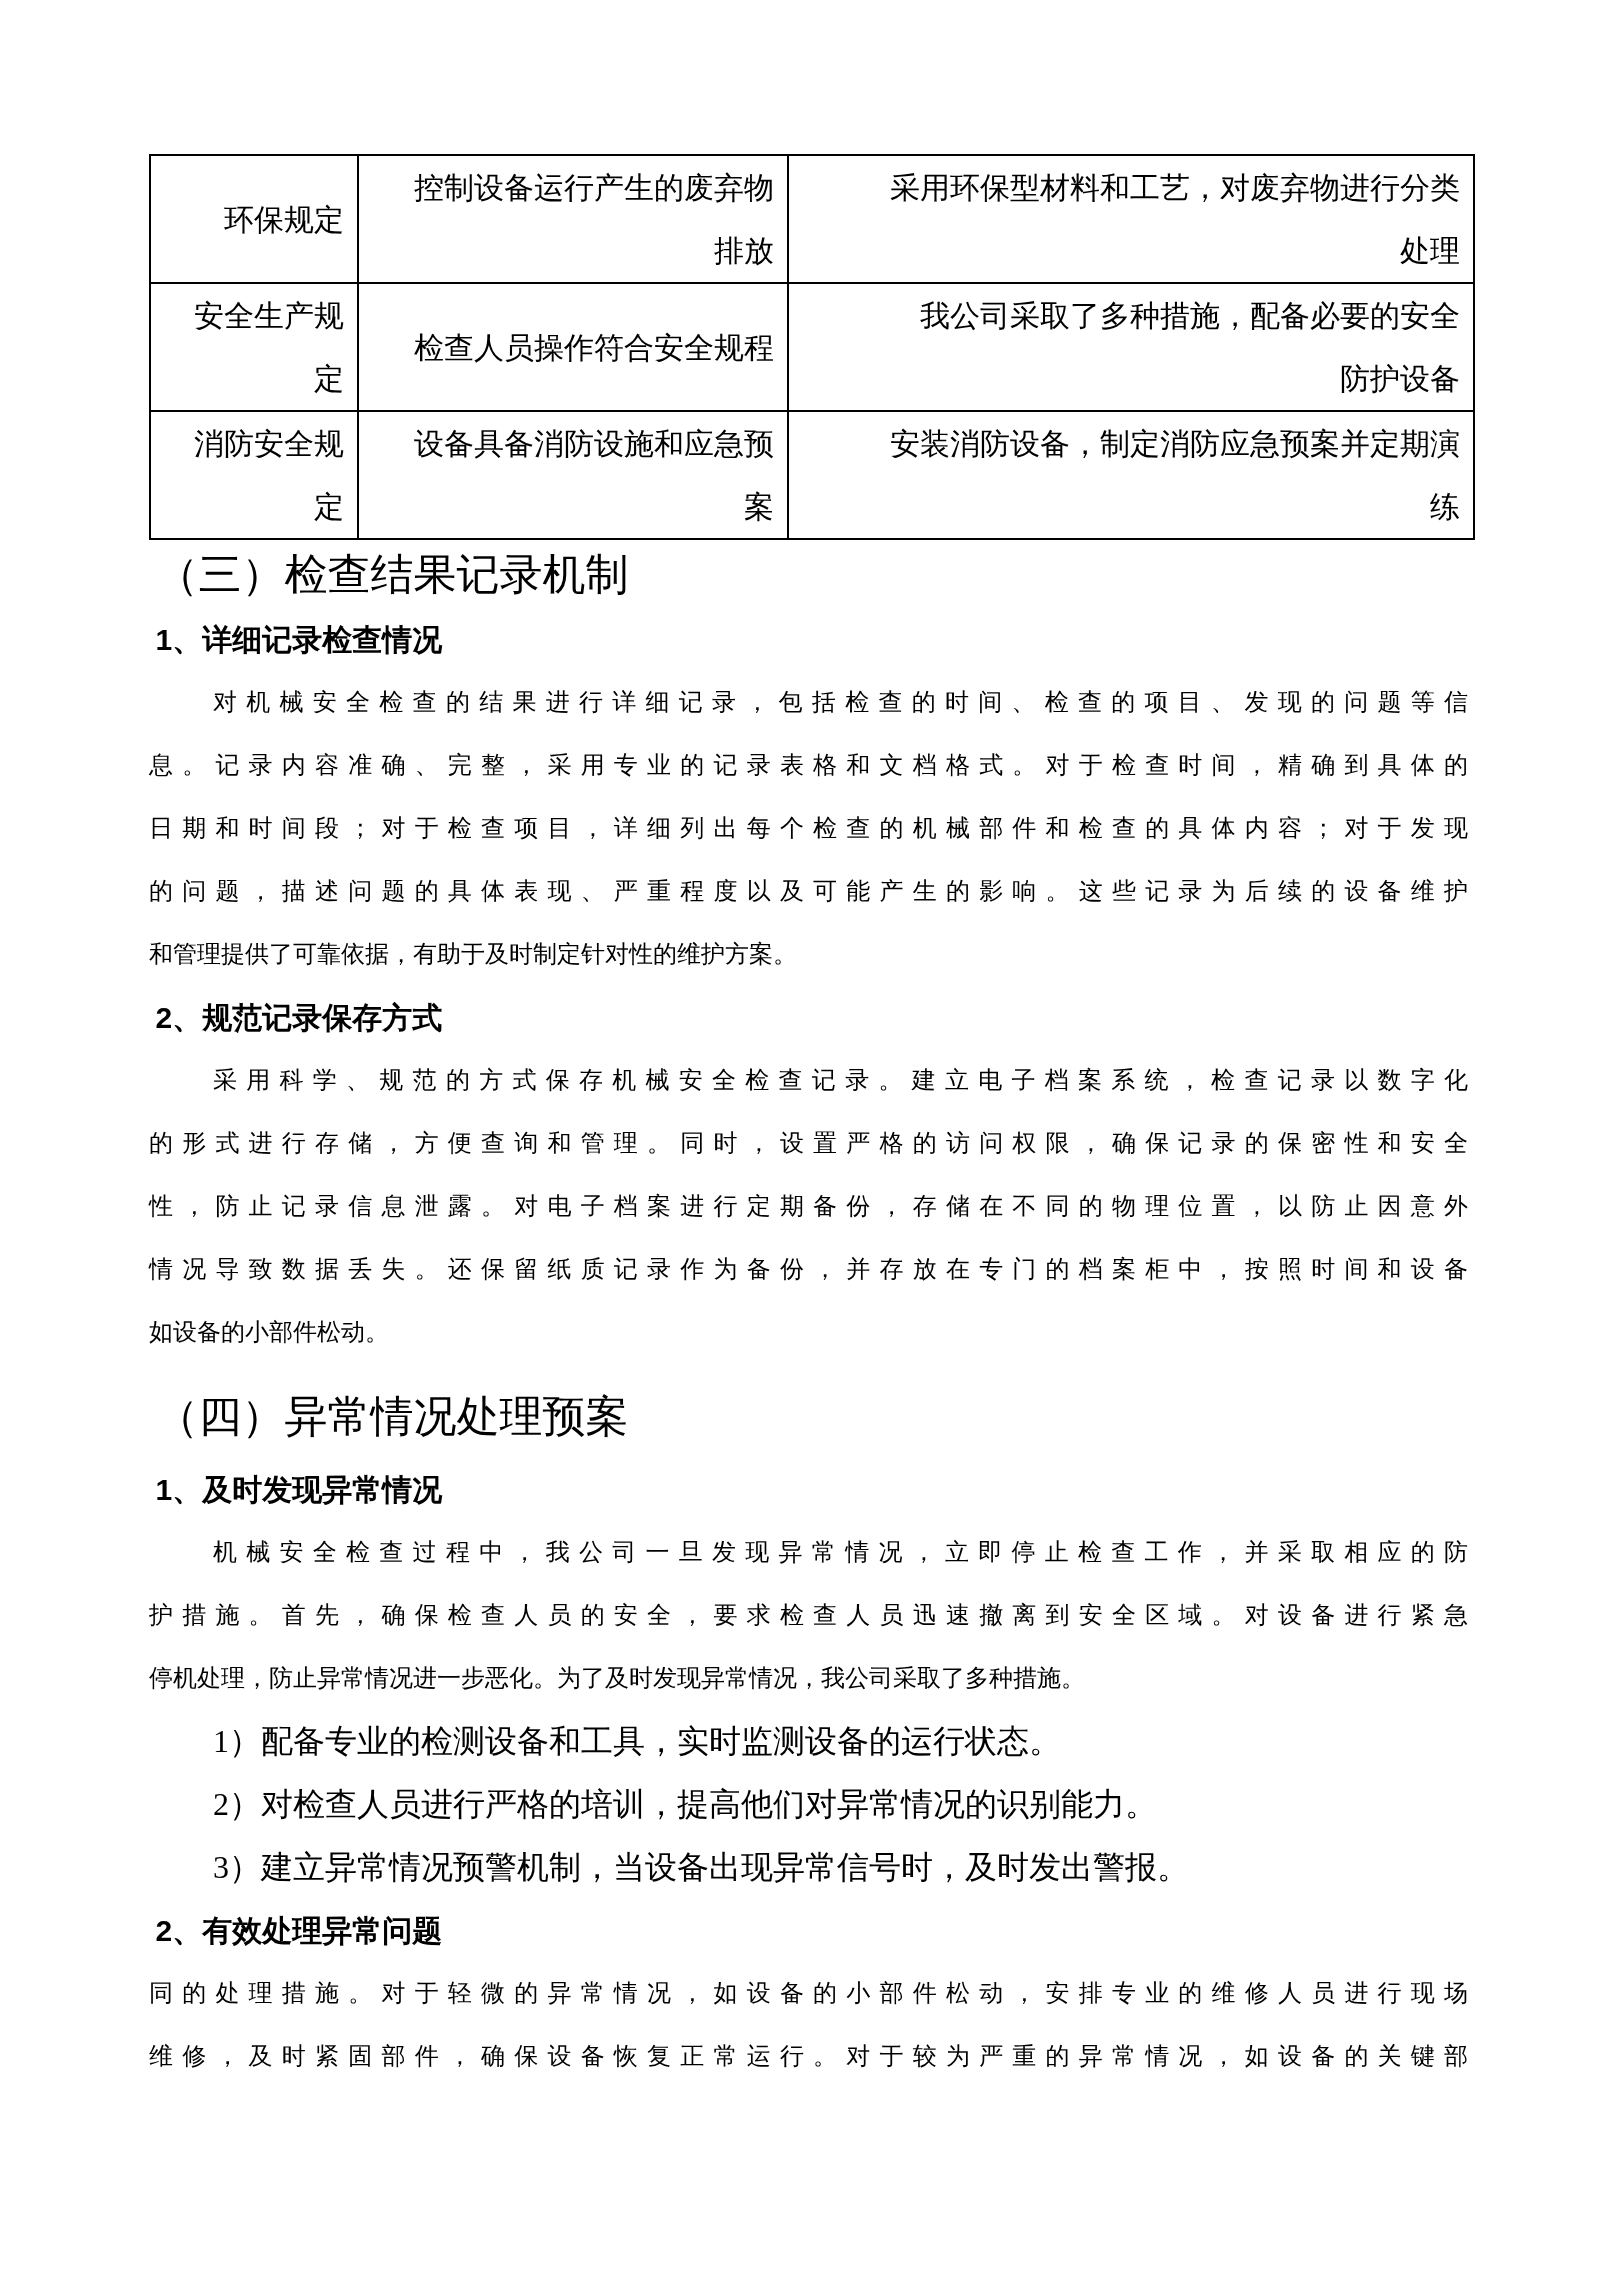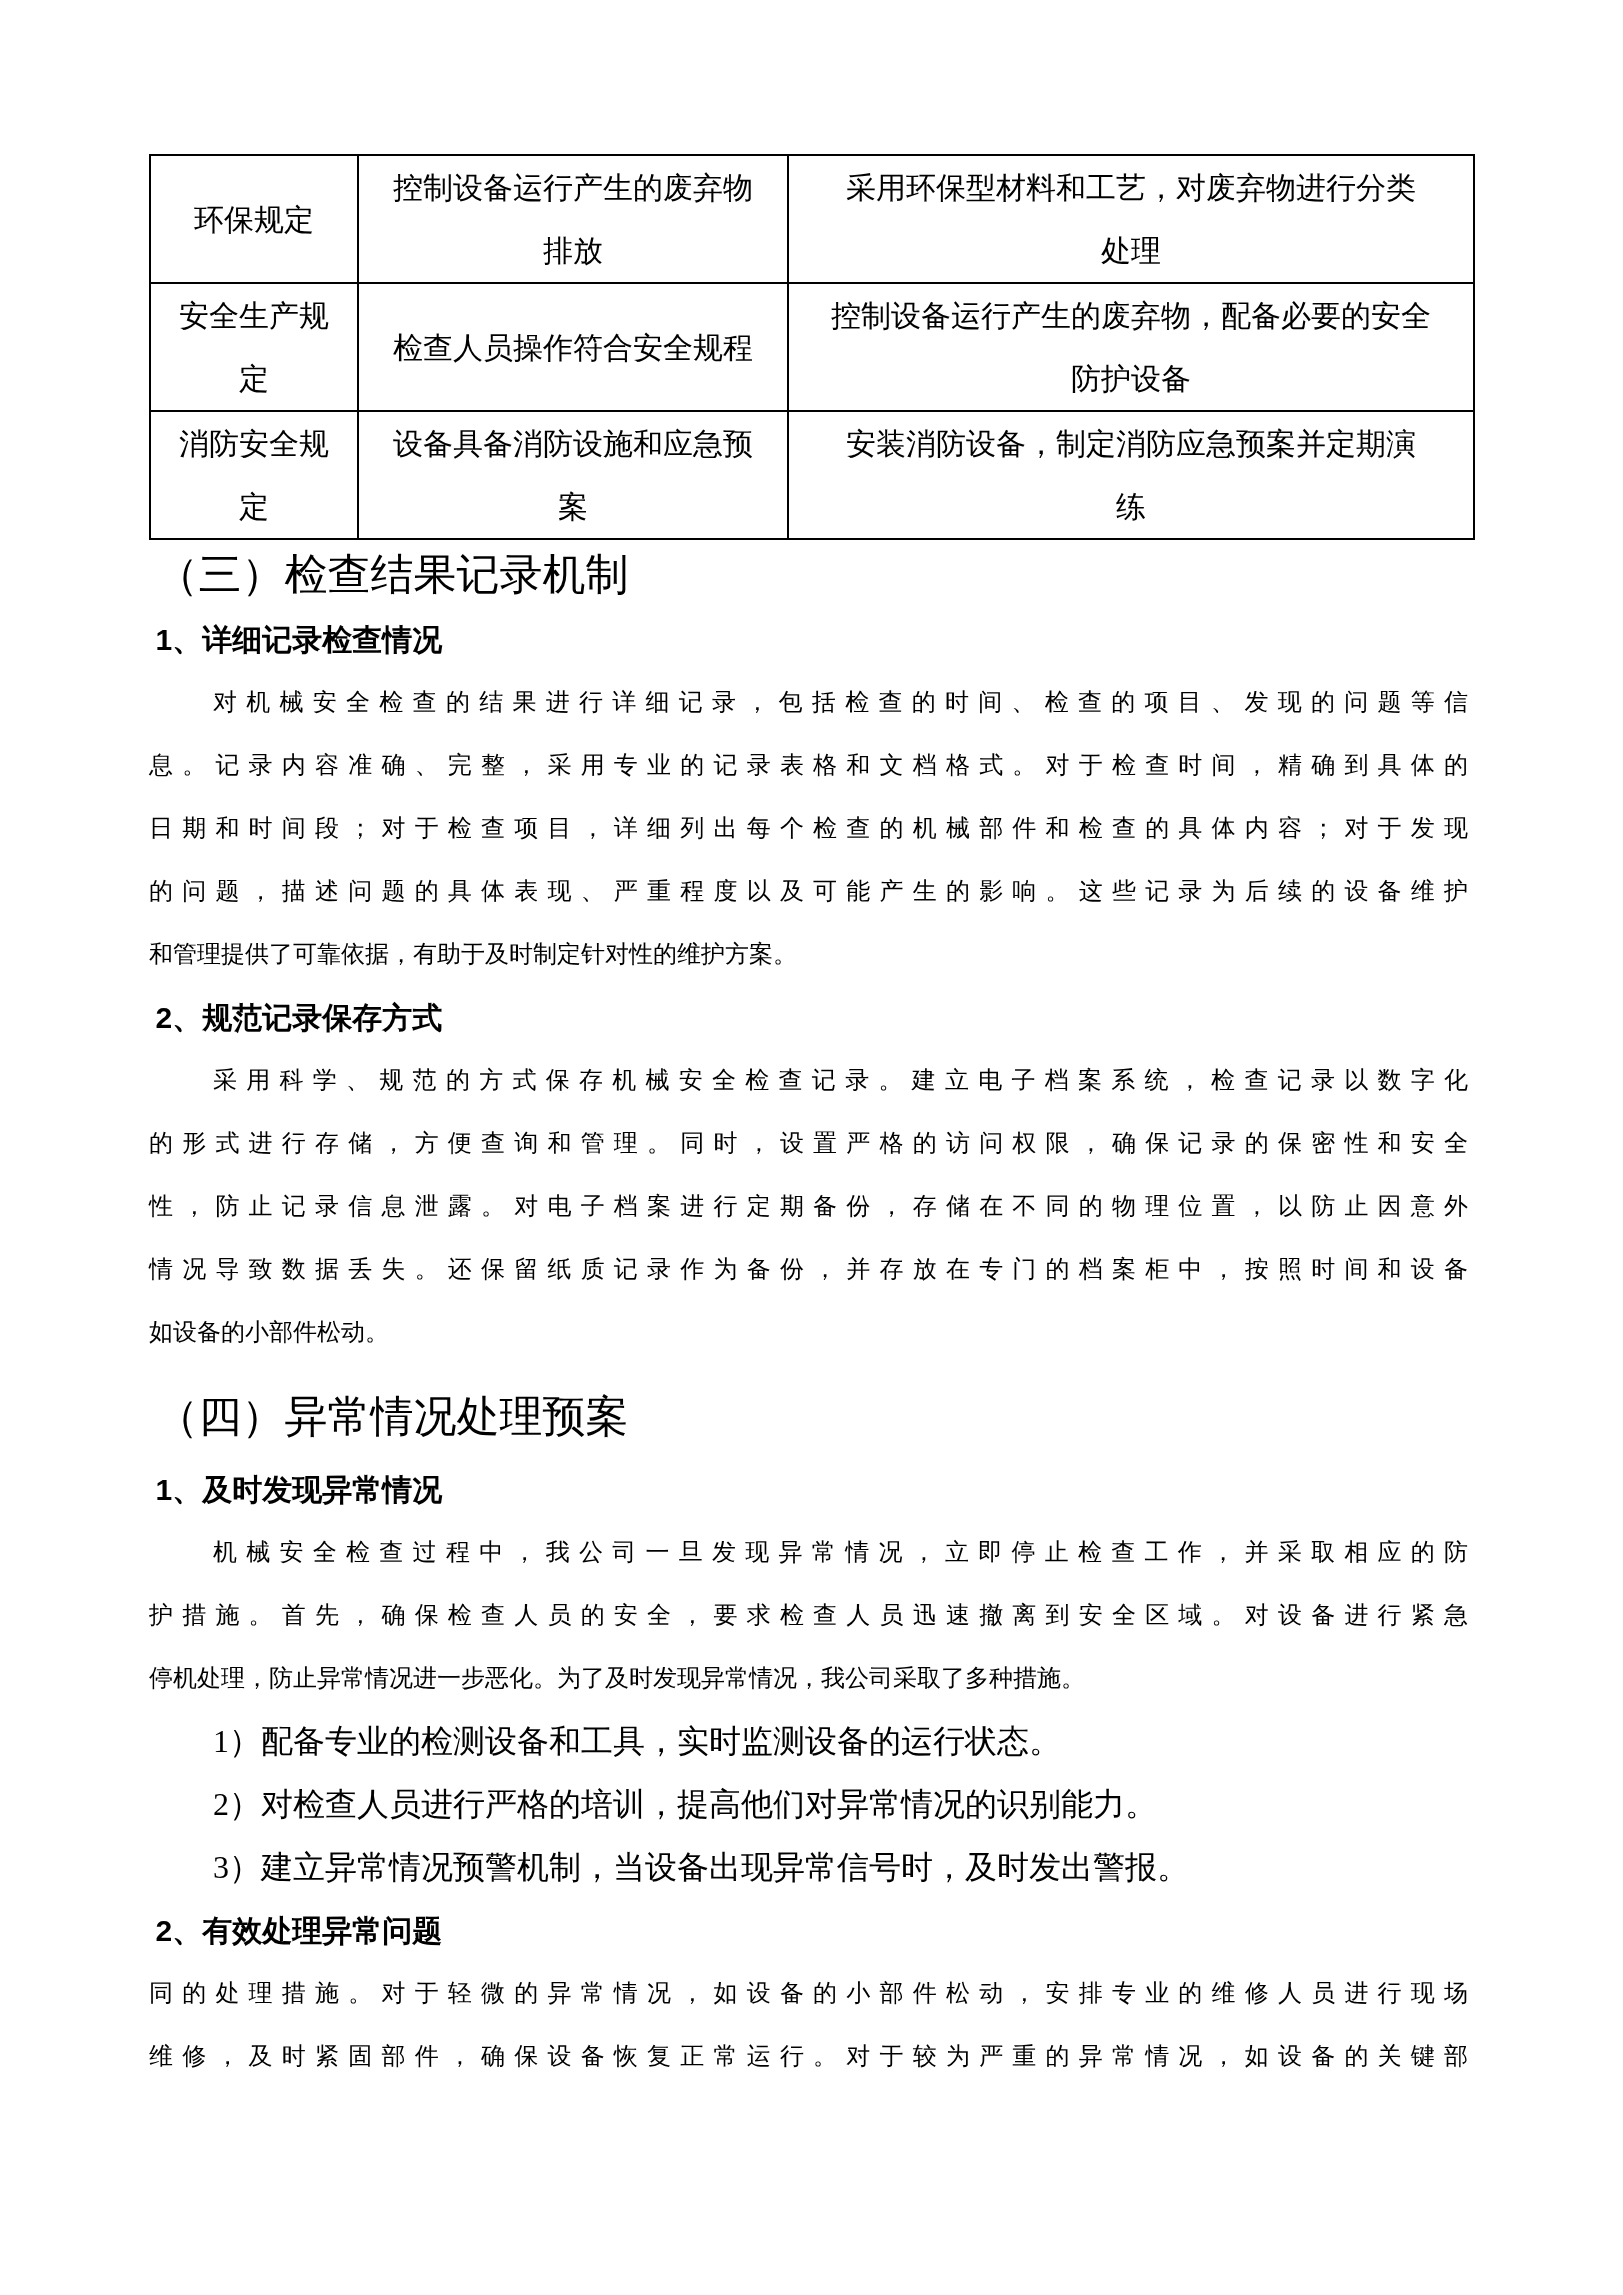--- a/index.html
+++ b/index.html
@@ -31,20 +31,21 @@
     text-align: center;
     vertical-align: middle;
     padding: 0 13px;
     box-sizing: border-box;
     overflow: hidden;
   }
   .cell-line {
     display: block;
     line-height: 63px;
     white-space: nowrap;
+    text-align: right;
   }
   .heading {
     font-family: "Liberation Sans", sans-serif;
     font-weight: 400;
     font-size: 43px;
     line-height: 68px;
     padding-left: 6.5px;
   }
   .heading:not(:first-child) {
     margin-top: 18.3px;
@@ -98,21 +99,21 @@
         </tr>
         <tr>
           <td>
             <span class="cell-line">安全生产规</span>
             <span class="cell-line">定</span>
           </td>
           <td>
             <span class="cell-line">检查人员操作符合安全规程</span>
           </td>
           <td>
-            <span class="cell-line">控制设备运行产生的废弃物，配备必要的安全</span>
+            <span class="cell-line">我公司采取了多种措施，配备必要的安全</span>
             <span class="cell-line">防护设备</span>
           </td>
         </tr>
         <tr>
           <td>
             <span class="cell-line">消防安全规</span>
             <span class="cell-line">定</span>
           </td>
           <td>
             <span class="cell-line">设备具备消防设施和应急预</span>

